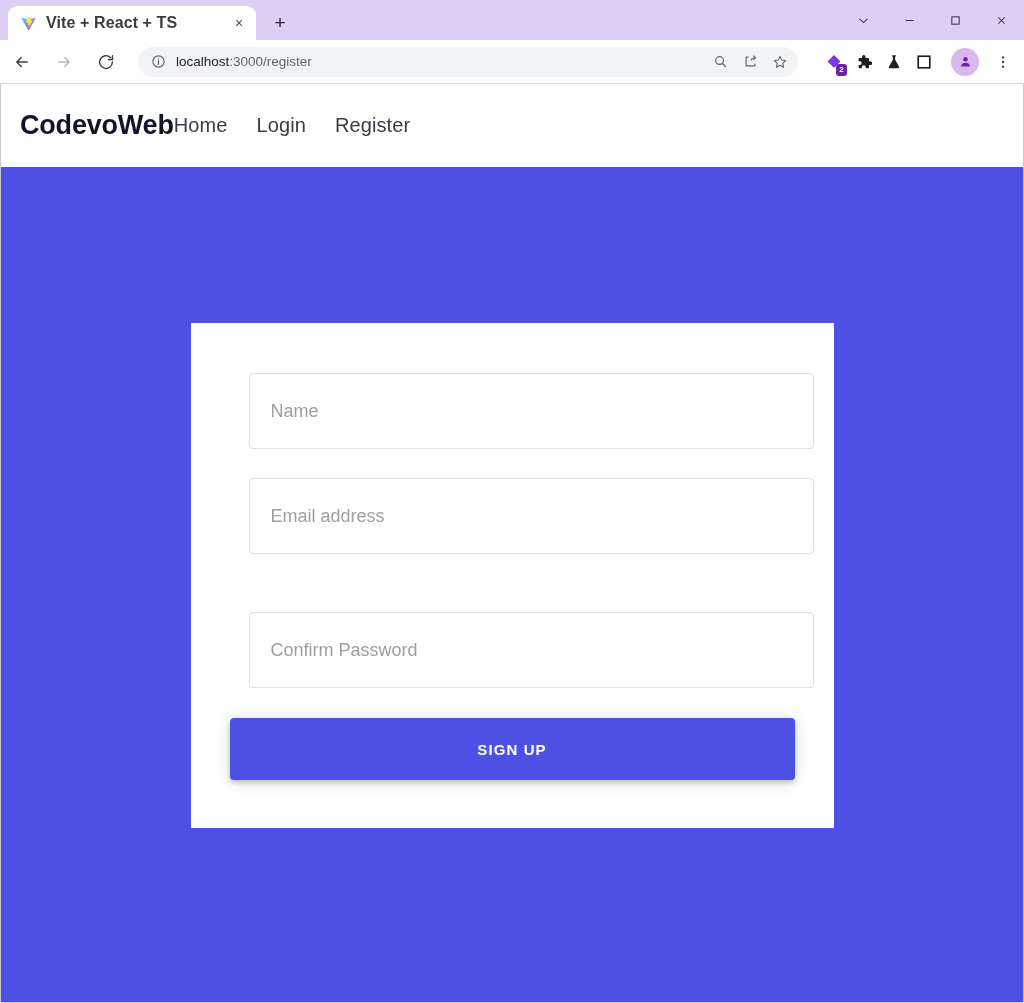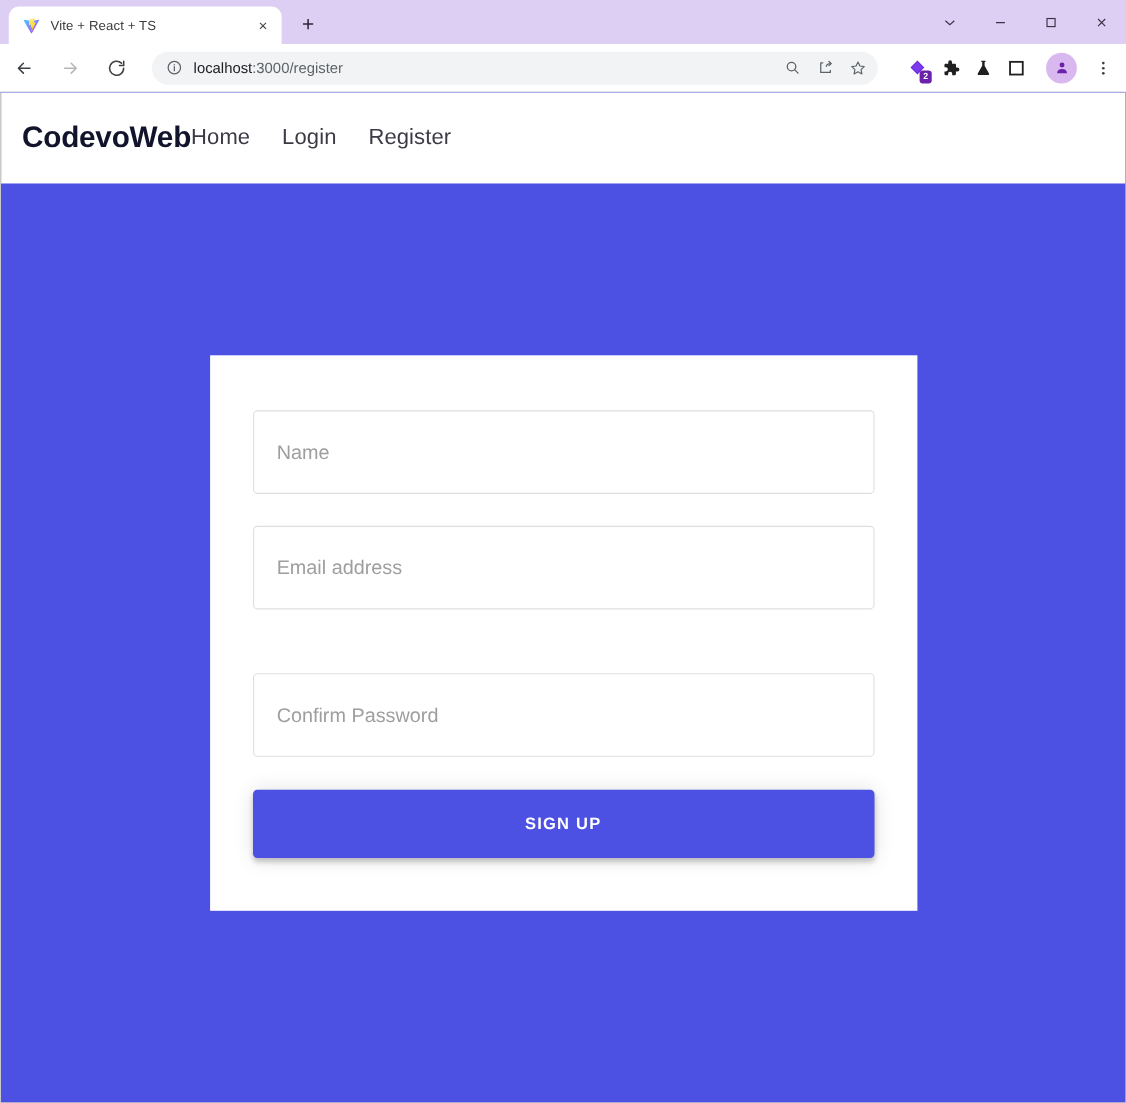--- a/index.html
+++ b/index.html
@@ -50,26 +50,27 @@
     width: 17px;
     height: 17px;
     flex: 0 0 17px;
     display: flex;
     align-items: center;
     justify-content: center;
   }
 
   .tab-title {
     flex: 1;
-    font-size: 12px;
+    font-size: 16px;
     color: #3c3c3c;
     white-space: nowrap;
     overflow: hidden;
     text-overflow: ellipsis;
     letter-spacing: .1px;
+    font-weight: bold;
   }
 
   .tab-close {
     width: 18px;
     height: 18px;
     flex: 0 0 18px;
     display: flex;
     align-items: center;
     justify-content: center;
     border-radius: 50%;
@@ -272,20 +273,21 @@
     height: 76px;
     border: 1px solid #dfdfdf;
     border-radius: 4px;
     background: #ffffff;
     padding: 0 21px;
     font-family: "Liberation Sans", sans-serif;
     font-size: 18px;
     color: #4c1d95;
     outline: none;
     display: block;
+    margin-left: 19px;
   }
   .field::placeholder { color: #9e9e9e; }
 
   .field-gap { height: 29px; }
 
   .submit-btn {
     width: 100%;
     height: 62px;
     background: #4c51e3;
     border: none;

